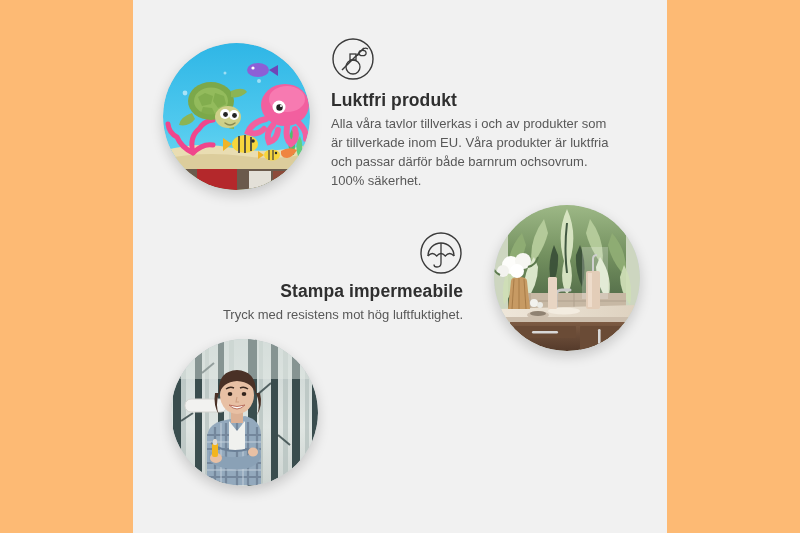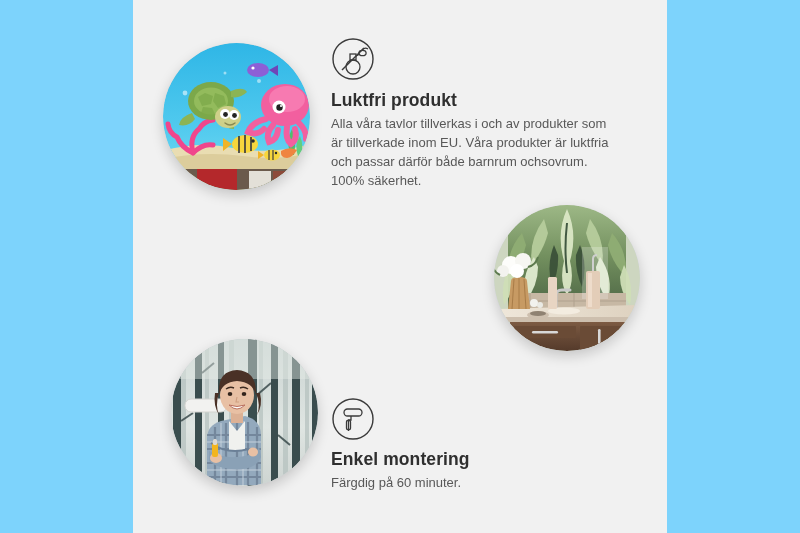--- a/index.html
+++ b/index.html
@@ -11,21 +11,21 @@
     width: 800px;
     height: 533px;
     overflow: hidden;
     font-family: "Liberation Sans", sans-serif;
     -webkit-font-smoothing: antialiased;
   }
   #stage {
     position: relative;
     width: 800px;
     height: 533px;
-    background: #7dd3fc;
+    background: #fdba74;
   }
   
   .panel {
     position: absolute;
     left: 133px;
     top: 0;
     width: 534px;
     height: 533px;
     background: #f1f1f1;
   }
@@ -391,27 +391,28 @@
         <ellipse cx="31.5" cy="16" rx="3.6" ry="2.7" fill="none" stroke="#3a3a3a" stroke-width="1.3"></ellipse>
         <path d="M31 13 q 3 -3 6 -1" stroke="#3a3a3a" stroke-width="1.2" fill="none"></path>
 
         <line x1="11" y1="33" x2="33" y2="11" stroke="#3a3a3a" stroke-width="1.5"></line>
       </svg>
     </span>
     <p class="f-title">Luktfri produkt</p>
     <p class="f-body">Alla våra tavlor tillverkas i och av produkter som är tillverkade inom EU. Våra produkter är luktfria och passar därför både barnrum ochsovrum. 100% säkerhet.</p>
   </div>
 
-
-  <div class="feature" id="feature-easy-mount">
+  <div class="feature" id="feature-waterproof">
     <span class="icon-wrap">
       <svg width="44" height="44" viewBox="0 0 44 44">
         <circle cx="22" cy="22" r="20" fill="none" stroke="#3a3a3a" stroke-width="1.4"></circle>
-        <rect x="13" y="12" width="18" height="7" rx="3.5" fill="none" stroke="#3a3a3a" stroke-width="1.3"></rect>
-        <path d="M20 19 l0 4 l-2.5 0 l0 11" fill="none" stroke="#3a3a3a" stroke-width="1.3"></path>
-        <rect x="15.5" y="23.5" width="4" height="9" rx="1.2" fill="none" stroke="#3a3a3a" stroke-width="1.3"></rect>
+        <path d="M9 25 a13 13 0 0 1 26 0" fill="none" stroke="#3a3a3a" stroke-width="1.4"></path>
+        <path d="M9 25 q 4.3 -5 8.7 0 q 4.3 -5 8.6 0 q 4.4 -5 8.7 0" fill="none" stroke="#3a3a3a" stroke-width="1.3"></path>
+        <line x1="22" y1="12" x2="22" y2="32" stroke="#3a3a3a" stroke-width="1.3"></line>
+        <path d="M22 32 q 0 4 -4 4 q -3 0 -3 -2.6" fill="none" stroke="#3a3a3a" stroke-width="1.3"></path>
       </svg>
     </span>
-    <p class="f-title">Enkel montering</p>
-    <p class="f-body">Färgdig på 60 minuter.</p>
+    <p class="f-title">Stampa impermeabile</p>
+    <p class="f-body">Tryck med resistens mot hög luftfuktighet.</p>
   </div>
 
+
 </div>
 
 </body></html>

